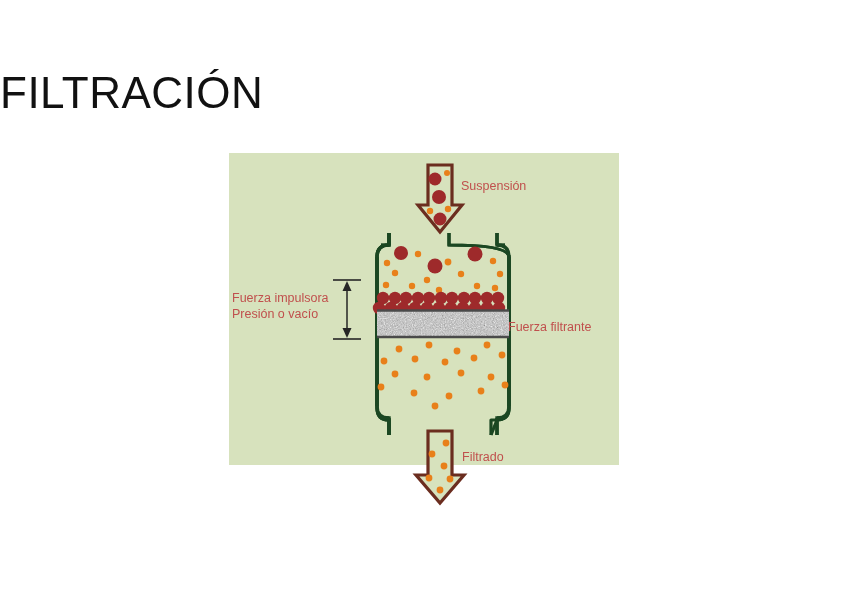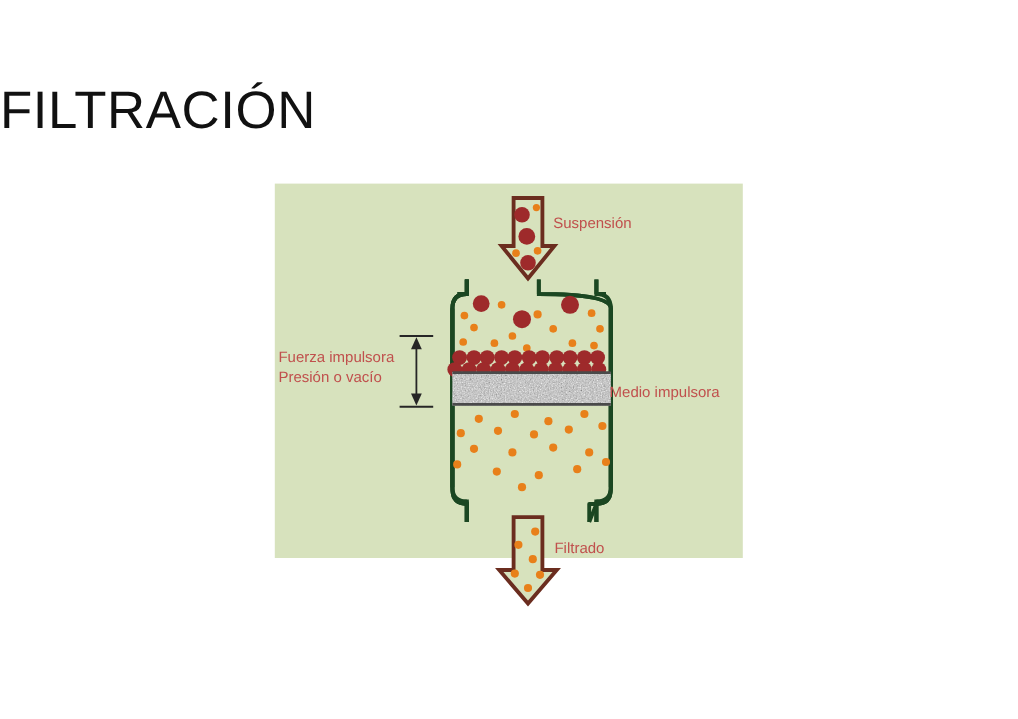--- a/index.html
+++ b/index.html
@@ -263,21 +263,21 @@
       <line x1="104" y1="127" x2="132" y2="127" stroke="#262626" stroke-width="1.6"></line>
       <line x1="104" y1="186" x2="132" y2="186" stroke="#262626" stroke-width="1.6"></line>
       <line x1="118" y1="131" x2="118" y2="182" stroke="#262626" stroke-width="1.5"></line>
       <polygon points="118,128 113.5,138 122.5,138" fill="#262626"></polygon>
       <polygon points="118,185 113.5,175 122.5,175" fill="#262626"></polygon>
     </g>
   </svg>
 
   <div class="fig-label" id="label-suspension">Suspensión</div>
 
-  <div class="fig-label" id="label-medium">Medio impulsora</div>
+  <div class="fig-label" id="label-medium">Fuerza filtrante</div>
 
   <div class="fig-label" id="label-filtrate">Filtrado</div>
 
   <div id="label-force">
     <span>Fuerza impulsora</span>
     <span>Presión o vacío</span>
   </div>
 
 </div>
 

